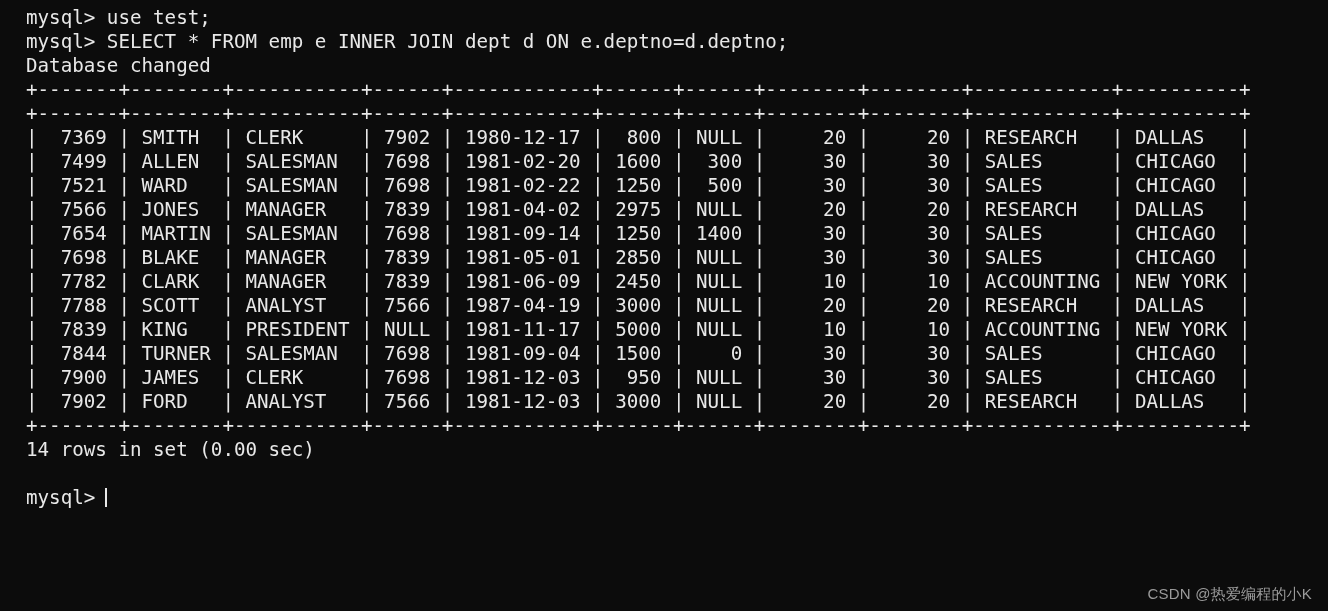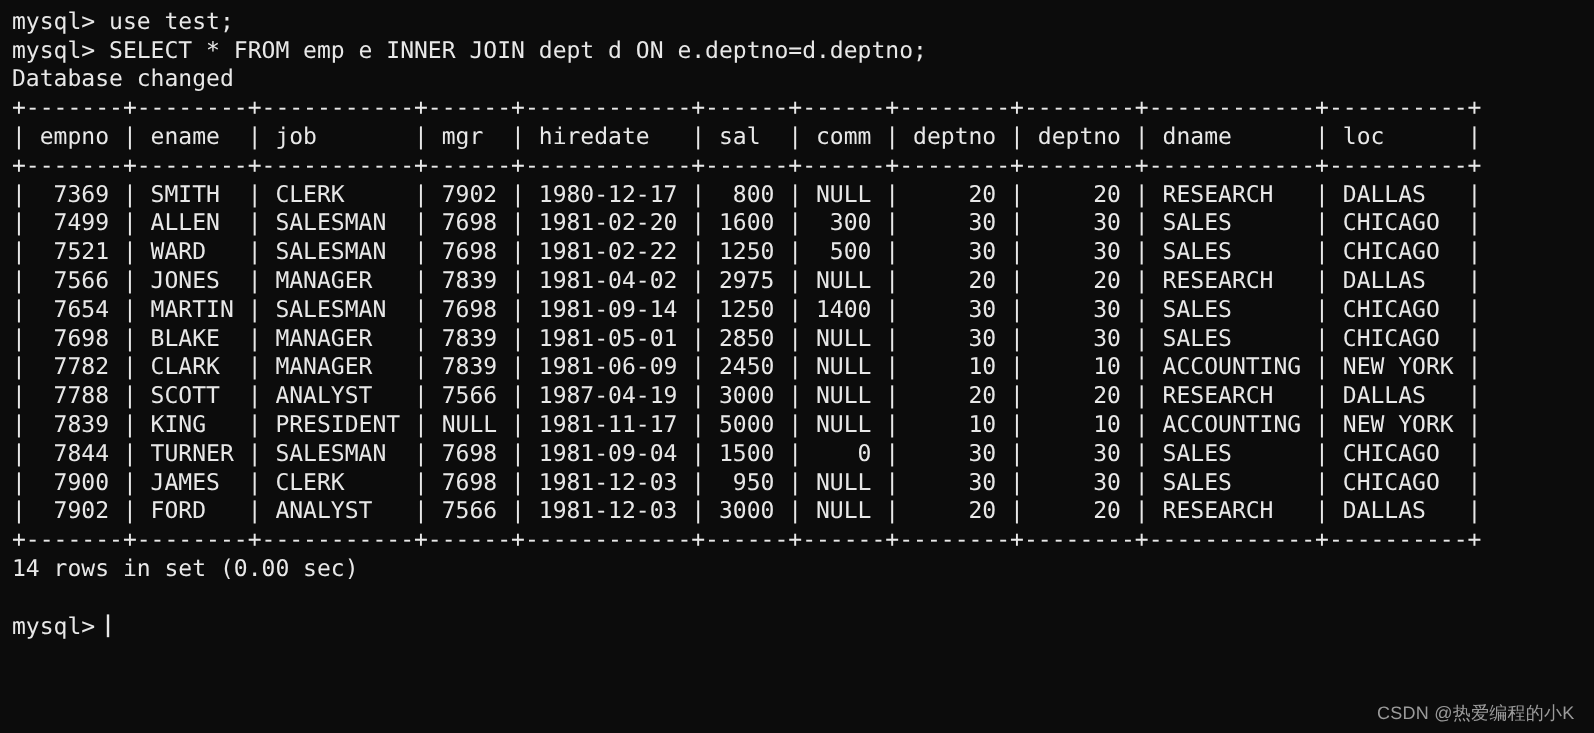--- a/index.html
+++ b/index.html
@@ -12,21 +12,21 @@
     height: 611px;
     overflow: hidden;
     font-family: "DejaVu Sans Mono", "Liberation Mono", monospace;
   }
   #terminal {
     position: relative;
     width: 1328px;
     height: 611px;
     background: #0c0c0c;
     box-sizing: border-box;
-    padding: 6px 0 0 10px;
+    padding: 6px 0 0 26px;
   }
   .line {
     font-family: "DejaVu Sans Mono", "Liberation Mono", monospace;
     font-size: 19.2px;
     line-height: 24px;
     height: 24px;
     color: #e8e8e8;
     white-space: pre;
     letter-spacing: 0px;
     font-weight: 400;
@@ -60,21 +60,20 @@
 </head>
 <body>
 
 <div id="terminal">
 
   <div class="line">mysql&gt; use test;</div>
   <div class="line">mysql&gt; SELECT * FROM emp e INNER JOIN dept d ON e.deptno=d.deptno;</div>
   <div class="line">Database changed</div>
 
   <div class="line">+-------+--------+-----------+------+------------+------+------+--------+--------+------------+----------+</div>
-  <div class="line">| empno | ename  | job       | mgr  | hiredate   | sal  | comm | deptno | deptno | dname      | loc      |</div>
   <div class="line">+-------+--------+-----------+------+------------+------+------+--------+--------+------------+----------+</div>
 
   <div id="table-body">
       <div class="line">|  7369 | SMITH  | CLERK     | 7902 | 1980-12-17 |  800 | NULL |     20 |     20 | RESEARCH   | DALLAS   |</div>
       <div class="line">|  7499 | ALLEN  | SALESMAN  | 7698 | 1981-02-20 | 1600 |  300 |     30 |     30 | SALES      | CHICAGO  |</div>
       <div class="line">|  7521 | WARD   | SALESMAN  | 7698 | 1981-02-22 | 1250 |  500 |     30 |     30 | SALES      | CHICAGO  |</div>
       <div class="line">|  7566 | JONES  | MANAGER   | 7839 | 1981-04-02 | 2975 | NULL |     20 |     20 | RESEARCH   | DALLAS   |</div>
       <div class="line">|  7654 | MARTIN | SALESMAN  | 7698 | 1981-09-14 | 1250 | 1400 |     30 |     30 | SALES      | CHICAGO  |</div>
       <div class="line">|  7698 | BLAKE  | MANAGER   | 7839 | 1981-05-01 | 2850 | NULL |     30 |     30 | SALES      | CHICAGO  |</div>
       <div class="line">|  7782 | CLARK  | MANAGER   | 7839 | 1981-06-09 | 2450 | NULL |     10 |     10 | ACCOUNTING | NEW YORK |</div>

